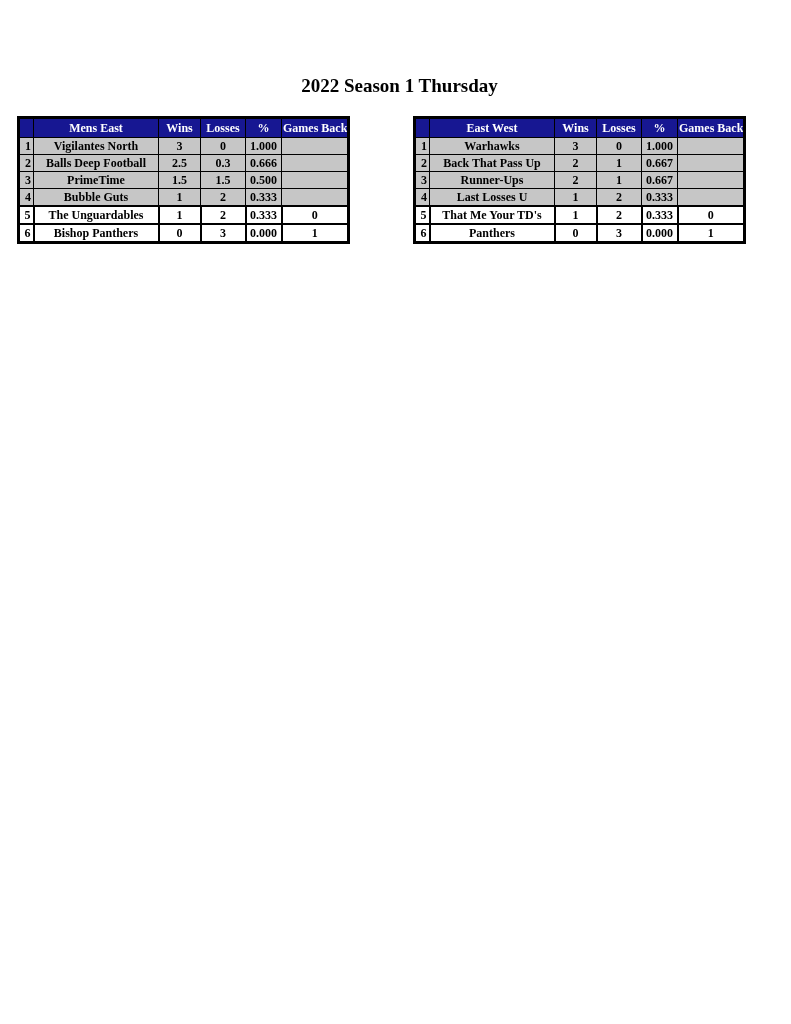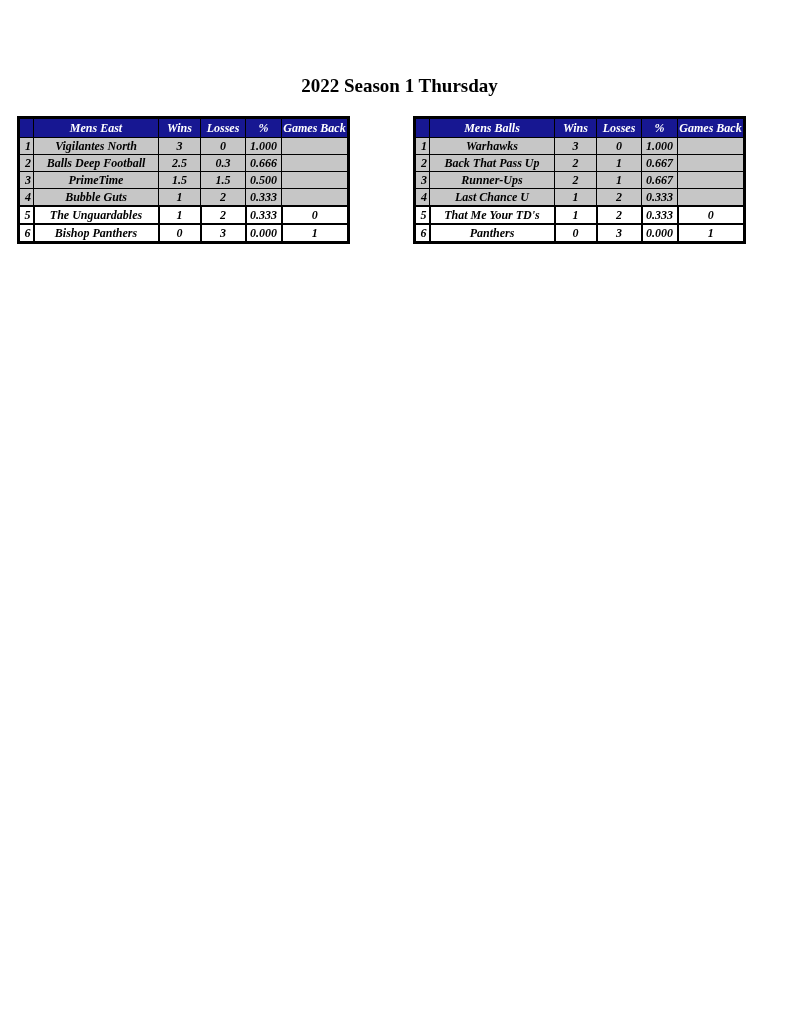--- a/index.html
+++ b/index.html
@@ -42,21 +42,20 @@
   .twrap{position:absolute;top:0;}
   .twrap.east{left:17px;}
   .twrap.west{left:413px;}
   table.standings{
     border-collapse:collapse;
     table-layout:fixed;
     width:330px;
     font-size:12px;
     font-weight:bold;
     border:3px solid var(--border);
-    font-style:italic;
   }
   table.standings col.c-rank{width:15px;}
   table.standings col.c-team{width:125px;}
   table.standings col.c-wins{width:42px;}
   table.standings col.c-losses{width:45px;}
   table.standings col.c-pct{width:36px;}
   table.standings col.c-gb{width:67px;}
   table.standings th,
   table.standings td{
     border:1px solid var(--border);
@@ -163,21 +162,21 @@
       <col class="c-rank">
             <col class="c-team">
             <col class="c-wins">
       <col class="c-losses">
             <col class="c-pct">
             <col class="c-gb">
     </colgroup>
     <thead>
       <tr>
         <th></th>
-        <th>Mens Balls</th>
+        <th>East West</th>
         <th>Wins</th>
         <th>Losses</th>
         <th>%</th>
         <th>Games Back</th>
       </tr>
     </thead>
     <tbody>
             <tr class="gray">
     <td class="rank">1</td>
     <td class="team">Warhawks</td>
@@ -197,21 +196,21 @@
             <tr class="gray">
     <td class="rank">3</td>
     <td class="team">Runner-Ups</td>
     <td class="num">2</td>
     <td class="num">1</td>
     <td class="num">0.667</td>
     <td class="num"></td>
   </tr>
             <tr class="gray">
     <td class="rank">4</td>
-    <td class="team">Last Chance U</td>
+    <td class="team">Last Losses U</td>
     <td class="num">1</td>
     <td class="num">2</td>
     <td class="num">0.333</td>
     <td class="num"></td>
   </tr>
             <tr class="white">
     <td class="rank">5</td>
     <td class="team">That Me Your TD's</td>
     <td class="num">1</td>
     <td class="num">2</td>

